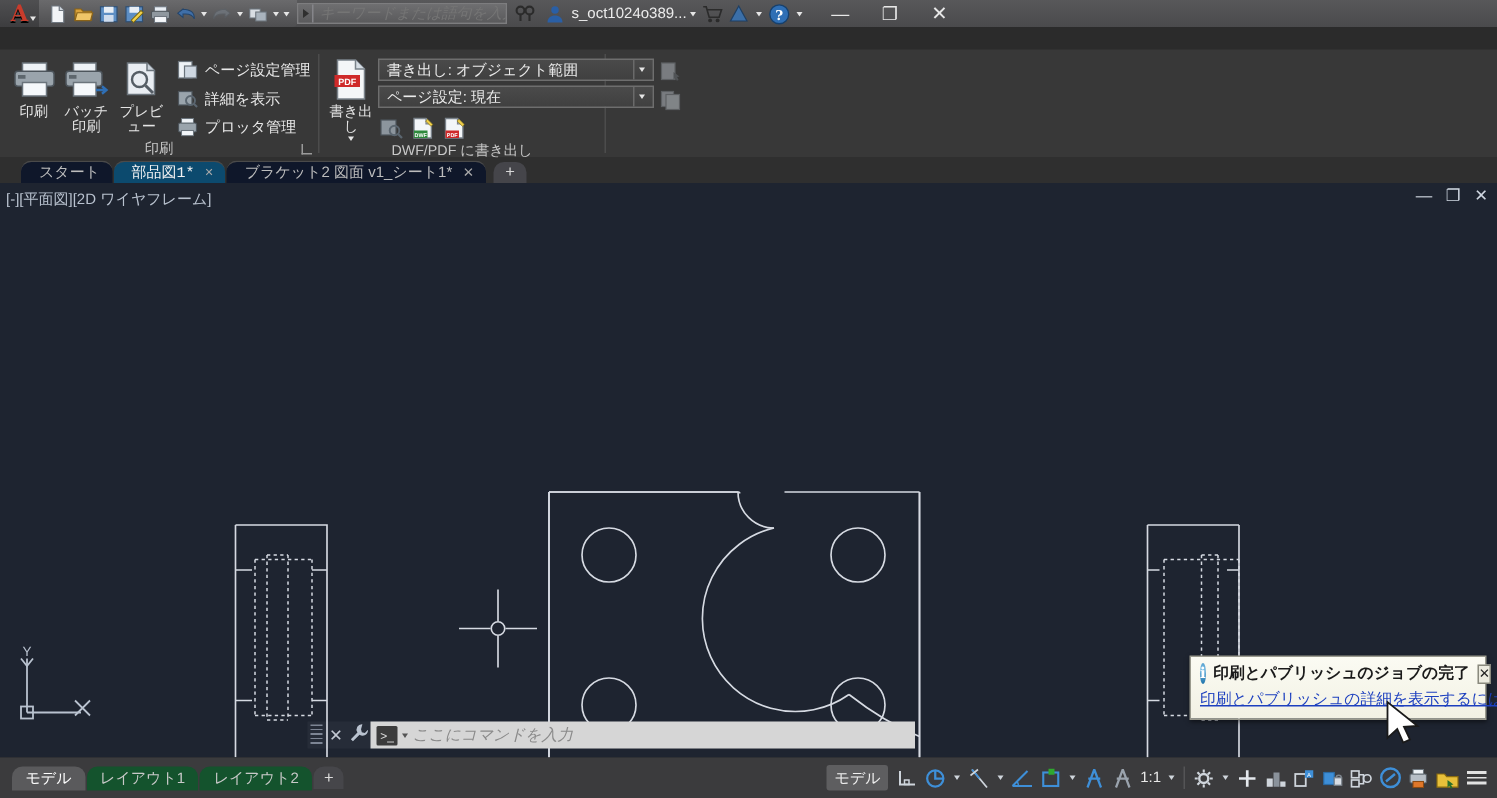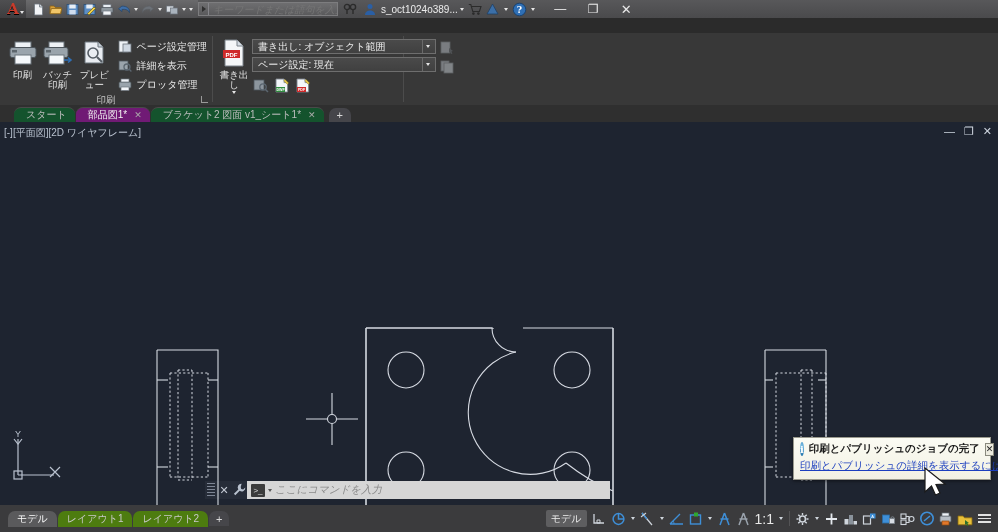--- a/index.html
+++ b/index.html
@@ -137,26 +137,26 @@
   .stackcol { display:flex; flex-direction:column; gap:4px; padding-top:4px; padding-left:3px;}
   .ghost-icon { width:16px;height:15px;display:flex;align-items:center;justify-content:center;opacity:.45;}
 
   
   .filetabs {
     position:absolute; left:0; top:105px; width:998px; height:17px;
     background:#2f2f2f; display:flex; align-items:flex-end; padding-left: 14px;
   }
   .ftab {
     height: 15px; display:flex; align-items:center; gap:7px;
-    padding: 0 8px 0 12px; background: #14532d; color:#bdbdbd; font-size:10px;
+    padding: 0 8px 0 12px; background: #0f172a; color:#bdbdbd; font-size:10px;
     border-top-left-radius: 7px; border-top-right-radius: 7px;
     margin-right: 1px; white-space:nowrap;
     border-top:1px solid #4a4a4a;
   }
-  .ftab.active { background:#701a75; color:#f2f2f2; }
+  .ftab.active { background:#0c4a6e; color:#f2f2f2;font-family:Liberation Mono, monospace; }
   .ftab .x { font-size:9px; color:#a9a9a9; }
   .ftab-plus {
     width: 22px; height:14px; background:#45454a; color:#d8d8d8; font-size:11px;
     display:flex;align-items:center;justify-content:center;
     border-top-left-radius:7px;border-top-right-radius:7px; margin-left:4px;
   }
 
   
   .canvas {
     position:absolute; left:0; top:122px; width:998px; height:383px;
@@ -220,35 +220,35 @@
   .mouse-cursor { position:absolute; right:48px; bottom:4px; }
 
   
   .statusbar {
     position:absolute; left:0; top:505px; width:998px; height:27px;
     background: #3b3b3d; display:flex; align-items:center;
   }
   .layout-tabs { display:flex; align-items:center; padding-left:8px; gap:1px; height:17px; }
   .ltab {
     height:16px; padding:0 9px; display:flex;align-items:center;
-    background:#4d7c0f; color:#c9c9c9; font-size:10px;
+    background:#14532d; color:#c9c9c9; font-size:10px;
     border-top-left-radius:7px; border-top-right-radius:7px; white-space:nowrap;
   }
   .ltab.active { background:#5a5a5c; color:#ffffff; }
   .ltab-plus { width:20px; height:15px; background:#46464a; color:#dcdcdc; font-size:11px;
     display:flex;align-items:center;justify-content:center;border-top-left-radius:7px;border-top-right-radius:7px;}
   .sb-right { margin-left:auto; display:flex; align-items:center; gap:0px; padding-right:4px; }
   .sb-chip {
     height:17px; padding:0 5px; background:#5e5e60; color:#f0f0f0; font-size:10px;
     display:flex; align-items:center; border-radius:2px; margin-right:3px;
   }
   .sb-item { width:19px;height:20px;display:flex;align-items:center;justify-content:center; }
   .sb-caret { width:10px;height:20px;display:flex;align-items:center;justify-content:center;}
   .sb-sep { width:1px;height:15px;background:#545456;margin:0 3px;}
-  .sb-scale { display:flex;align-items:center;color:#e8e8e8;font-size:14px;padding:0 2px;}
+  .sb-scale { display:flex;align-items:center;color:#e8e8e8;font-size:10px;padding:0 2px;}
   .sb-burger { width:20px;height:20px;display:flex;flex-direction:column;justify-content:center;align-items:center;gap:2px;}
   .sb-burger i { display:block;width:13px;height:1.5px;background:#e2e2e2;}
 </style>
 </head>
 <body>
 
 <div id="app">
 
   <div class="titlebar">
     <div class="app-logo">
@@ -527,20 +527,23 @@
               </svg>
           </span>
           <span class="ghost-icon">
             <svg width="15" height="14" viewBox="0 0 15 14">
                 <rect x="1" y="1" width="8" height="10" fill="#c9d0d7" stroke="#8a9198" stroke-width="0.8"></rect>
                 <rect x="4" y="3" width="9" height="10" fill="#d9e0e7" stroke="#8a9198" stroke-width="0.8"></rect>
               </svg>
           </span>
         </div>
       </div>
+      <div class="panel-title">
+        <span>DWF/PDF に書き出し</span>
+      </div>
     </div>
 
     <div class="panel-divider"></div>
   </div>
 
   <div class="filetabs">
     <div class="ftab">
       <span>スタート</span>
     </div>
     <div class="ftab active">

